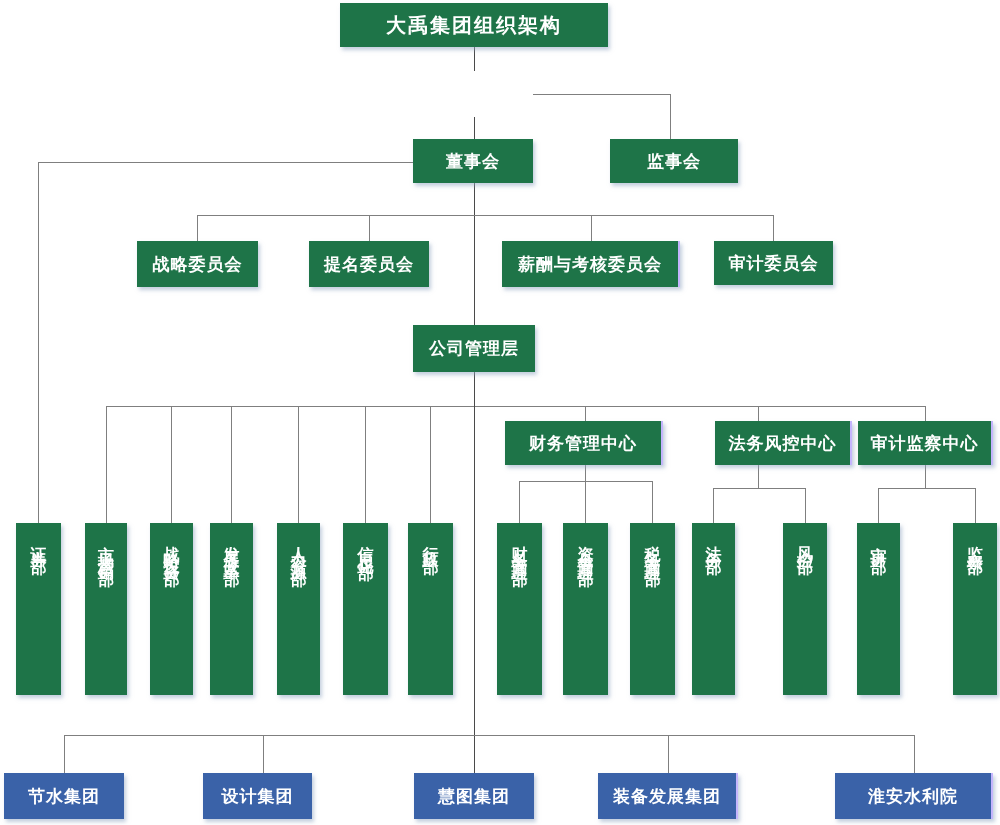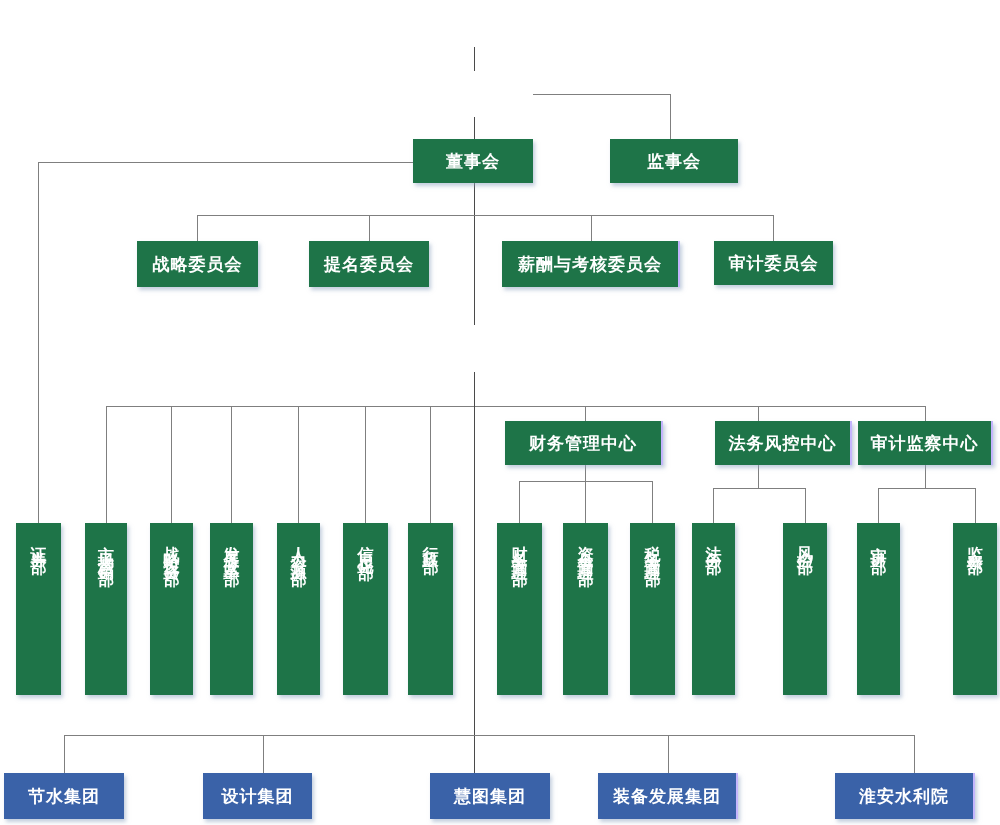--- a/index.html
+++ b/index.html
@@ -111,20 +111,23 @@
   <div class="lv" style="left:758px; top:465px; height:23px;"></div>
   <div class="lh" style="left:713px; top:488px; width:92px;"></div>
   <div class="lv" style="left:713px; top:488px; height:35px;"></div>
   <div class="lv" style="left:805px; top:488px; height:35px;"></div>
 
   <div class="lv" style="left:925px; top:465px; height:23px;"></div>
   <div class="lh" style="left:878px; top:488px; width:97px;"></div>
   <div class="lv" style="left:878px; top:488px; height:35px;"></div>
   <div class="lv" style="left:975px; top:488px; height:35px;"></div>
 
+  <div class="node root" style="left:340px; top:3px;   width:268px; height:44px;">
+    <span>大禹集团组织架构</span>
+  </div>
 
 
   <div class="node" style="left:413px; top:139px; width:120px; height:44px;">
     <span>董事会</span>
   </div>
 
   <div class="node" style="left:610px; top:139px; width:128px; height:44px;">
     <span>监事会</span>
   </div>
 
@@ -134,20 +137,23 @@
   <div class="node" style="left:309px; top:241px; width:120px; height:46px;">
     <span>提名委员会</span>
   </div>
   <div class="node hl" style="left:502px; top:241px; width:178px; height:46px;">
     <span>薪酬与考核委员会</span>
   </div>
   <div class="node" style="left:714px; top:241px; width:119px; height:44px;">
     <span>审计委员会</span>
   </div>
 
+  <div class="node" style="left:413px; top:325px; width:122px; height:47px;">
+    <span>公司管理层</span>
+  </div>
 
   <div class="node hl" style="left:505px; top:421px; width:158px; height:44px;">
     <span>财务管理中心</span>
   </div>
   <div class="node hl" style="left:690px; top:421px; width:137px; height:44px;margin-left:25px;">
     <span>法务风控中心</span>
   </div>
   <div class="node hl" style="left:858px; top:421px; width:135px; height:44px;">
     <span>审计监察中心</span>
   </div>
@@ -197,23 +203,23 @@
   <div class="vnode" style="left:953px; width:44px;">
     <span>监察部</span>
   </div>
 
   <div class="node blue" style="left:4px;   top:773px; width:120px; height:46px;">
     <span>节水集团</span>
   </div>
   <div class="node blue" style="left:203px; top:773px; width:109px; height:46px;">
     <span>设计集团</span>
   </div>
-  <div class="node blue" style="left:430px; top:773px; width:120px; height:46px;">
+  <div class="node blue" style="left:414px; top:773px; width:120px; height:46px;">
     <span>慧图集团</span>
   </div>
   <div class="node blue hl" style="left:598px; top:773px; width:140px; height:46px;">
     <span>装备发展集团</span>
   </div>
-  <div class="node blue hl" style="left:835px; top:773px; width:140px; height:46px;">
+  <div class="node blue hl" style="left:835px; top:773px; width:158px; height:46px;">
     <span>淮安水利院</span>
   </div>
 
 </div>
 
 </body></html>

